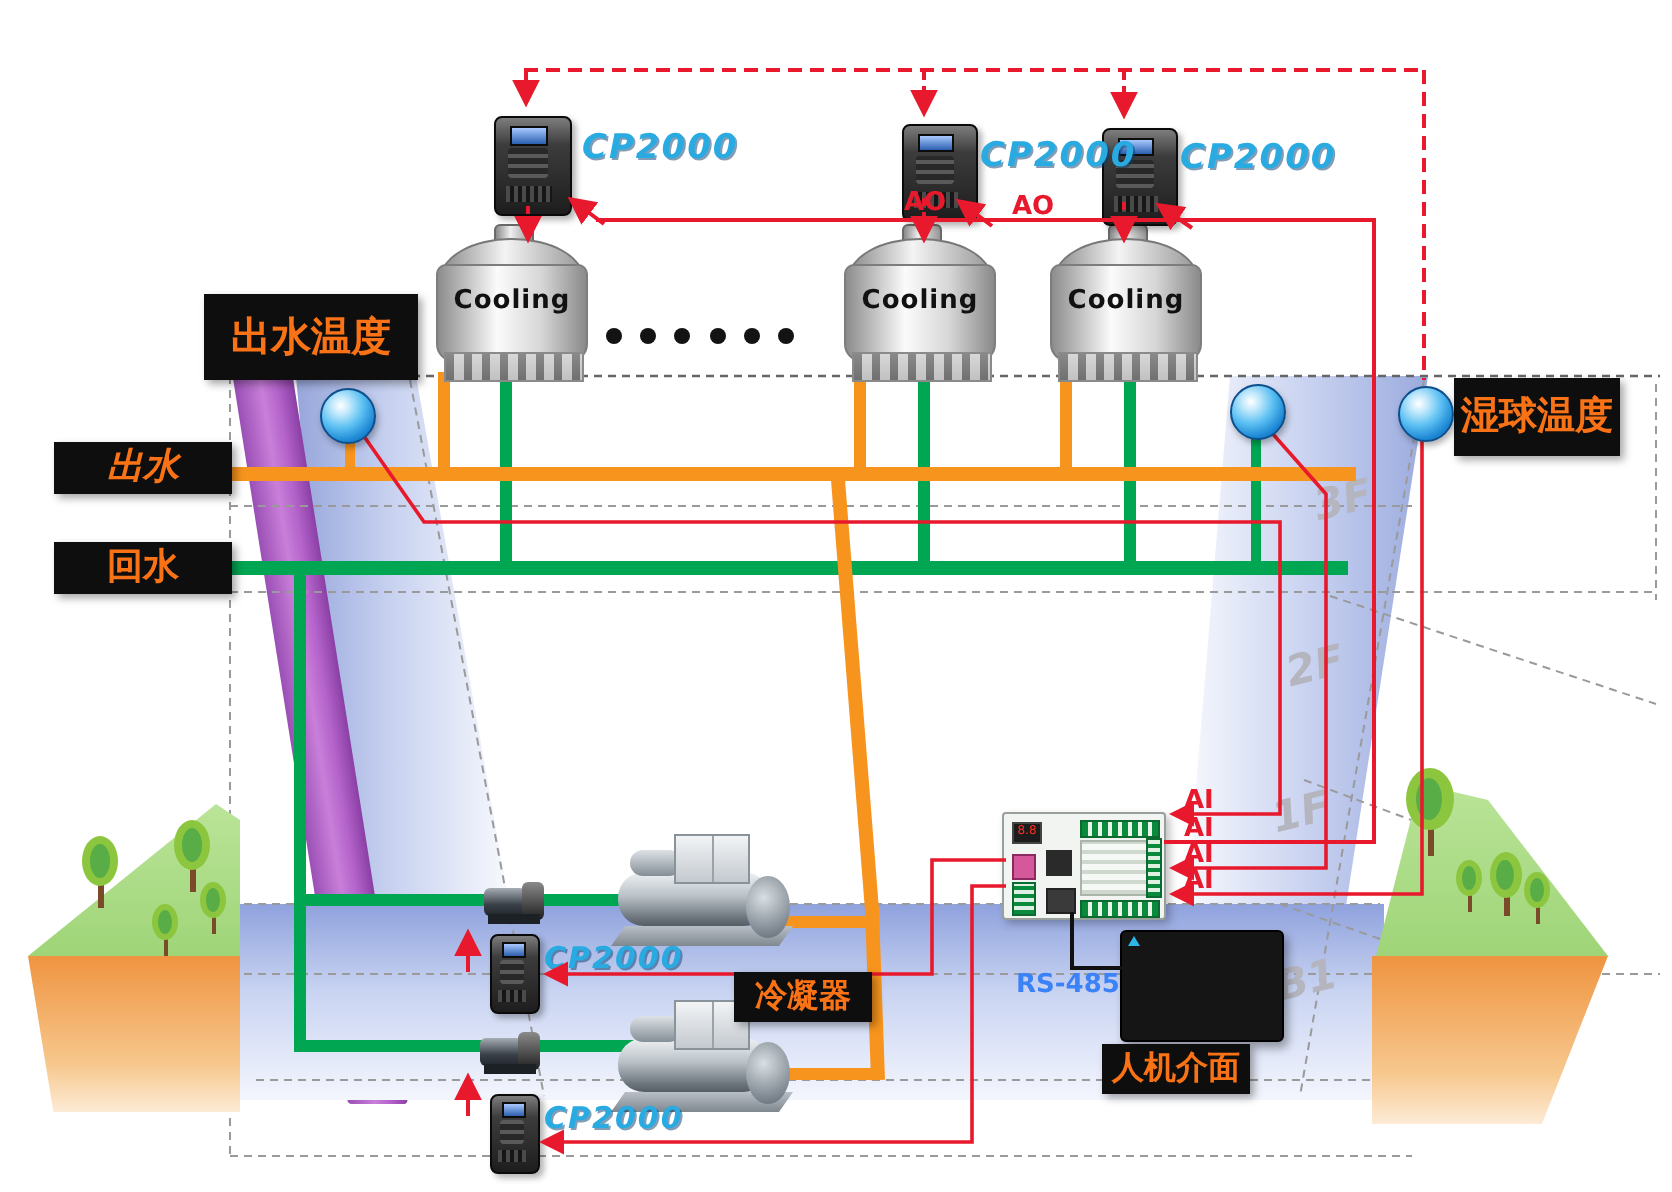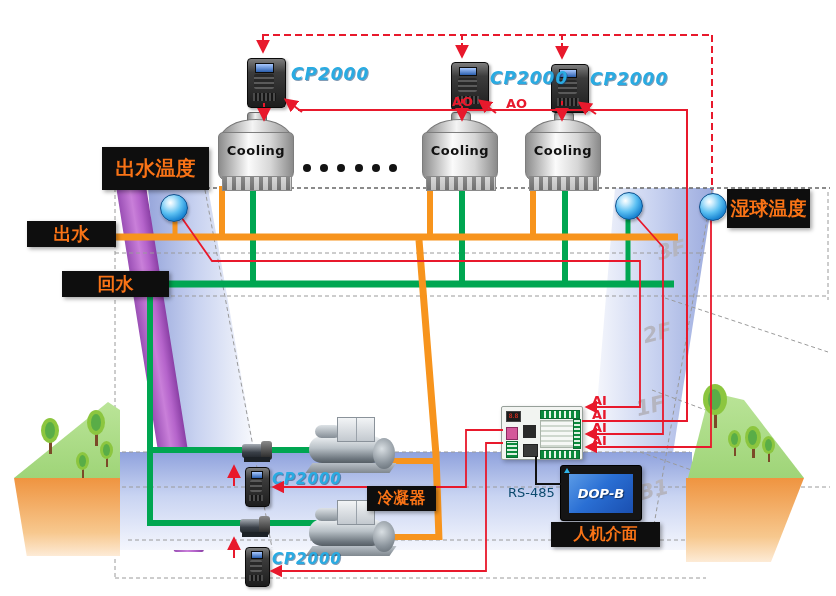--- a/index.html
+++ b/index.html
@@ -314,23 +314,20 @@
     <div class="abs" style="left:21px;top:18px;width:13px;height:13px;background:#2a2a2a;"></div>
     <div class="abs" style="left:21px;top:37px;width:13px;height:11px;background:#3a3a3a;border:1px solid #222;"></div>
     <div class="abs" style="left:38px;top:3px;width:38px;height:7px;background:repeating-linear-gradient(90deg,#0a8a3c 0 3px,#e8f5e8 3px 5px);border:1px solid #0a6a30;"></div>
     <div class="abs" style="left:38px;top:13px;width:32px;height:26px;background:repeating-linear-gradient(0deg,#cfd8cf 0 2px,#f6f8f6 2px 5px);border:1px solid #aab4aa;"></div>
     <div class="abs" style="left:71px;top:12px;width:6px;height:28px;background:repeating-linear-gradient(0deg,#0a8a3c 0 2px,#def0e2 2px 4px);border:1px solid #0a6a30;"></div>
     <div class="abs" style="left:38px;top:43px;width:38px;height:7px;background:repeating-linear-gradient(90deg,#0a8a3c 0 3px,#e8f5e8 3px 5px);border:1px solid #0a6a30;"></div>
   </div>
 
   <div class="hmi">
     <i class="hmi-delta"></i>
-    <div class="hmi-scr">
-      <span class="hmi-logo">DOP-B</span>
-    </div>
   </div>
 
   <svg class="lay">
     <defs>
       <marker id="ar" viewBox="0 0 10 10" refX="8" refY="5" markerWidth="7" markerHeight="7" orient="auto">
         <path d="M0,0 L10,5 L0,10 z" fill="#e8192c"></path>
       </marker>
     </defs>
     <g fill="none" stroke="#e8192c" stroke-width="2">
       <path stroke-dasharray="7,4" d="M262,35 H712"></path>
@@ -362,32 +359,32 @@
   <div class="rlbl" style="left:592px;top:407px;font-size:13px;">AI</div>
   <div class="rlbl" style="left:592px;top:420px;font-size:13px;">AI</div>
   <div class="rlbl" style="left:592px;top:433px;font-size:13px;">AI</div>
 
   <div class="blk" style="left:102px;top:147px;width:107px;height:43px;font-size:20px;">
     <span>出水温度</span>
     </div>
   <div class="blk" style="left:727px;top:189px;width:83px;height:39px;font-size:19px;">
     <span>湿球温度</span>
     </div>
-  <div class="blk" style="left:27px;top:221px;width:89px;height:26px;font-size:18px;">
+  <div class="blk" style="left:27px;top:221px;width:89px;height:26px;font-size:18px;font-style:italic;">
     <span>出水</span>
     </div>
-  <div class="blk" style="left:27px;top:271px;width:107px;height:26px;font-size:18px;margin-left:35px;">
+  <div class="blk" style="left:27px;top:271px;width:89px;height:26px;font-size:18px;">
     <span>回水</span>
     </div>
   <div class="blk" style="left:367px;top:486px;width:69px;height:25px;font-size:16px;">
     <span>冷凝器</span>
     </div>
-  <div class="blk" style="left:551px;top:522px;width:109px;height:25px;font-size:16px;">
+  <div class="blk" style="left:551px;top:522px;width:74px;height:25px;font-size:16px;">
     <span>人机介面</span>
     </div>
 
-  <div class="abs" style="left:508px;top:485px;font-size:13px;font-weight:normal;color:#0c4a6e;">RS-485</div>
+  <div class="abs" style="left:508px;top:485px;font-size:13px;font-weight:bold;color:#3b82f6;">RS-485</div>
 
   <div class="sphere" style="left:160px;top:194px;"></div>
   <div class="sphere" style="left:615px;top:192px;"></div>
   <div class="sphere" style="left:699px;top:193px;"></div>
 
 </div>
 
 </body></html>

